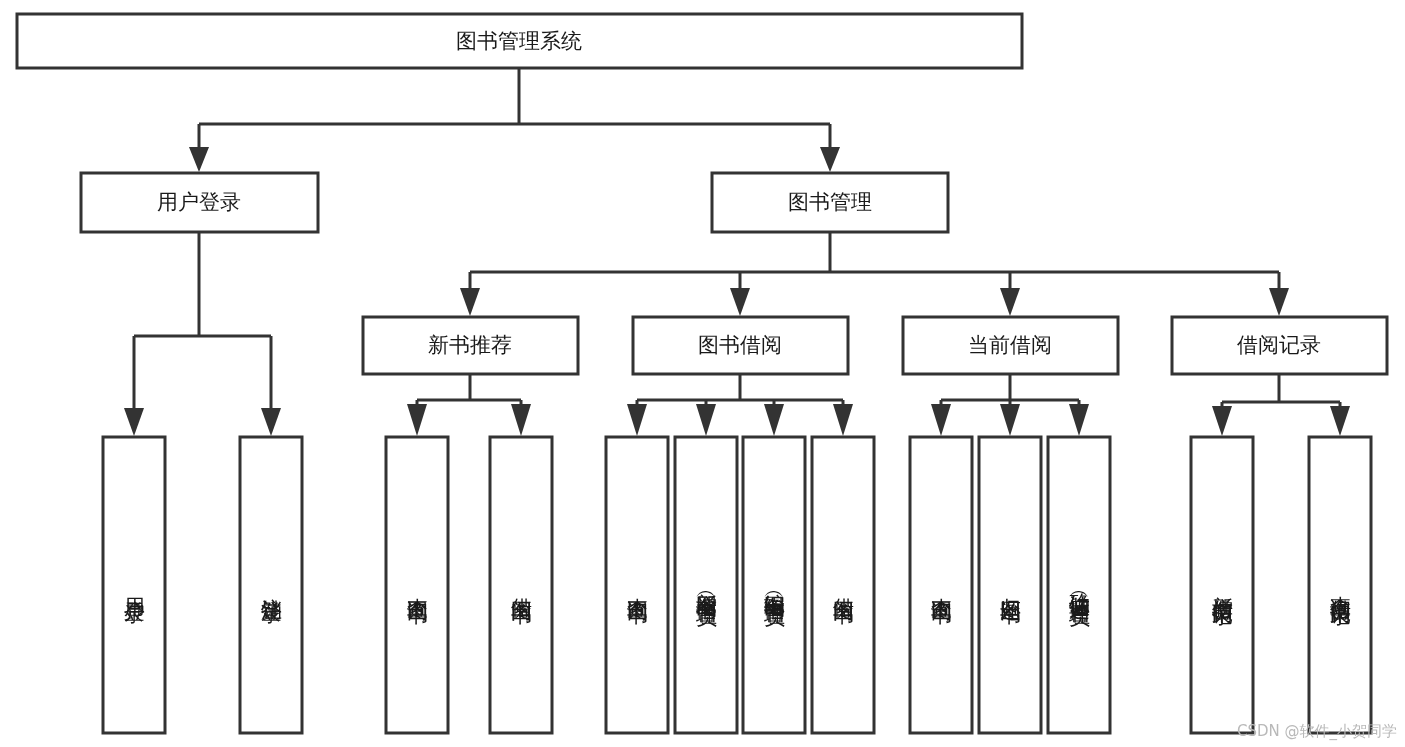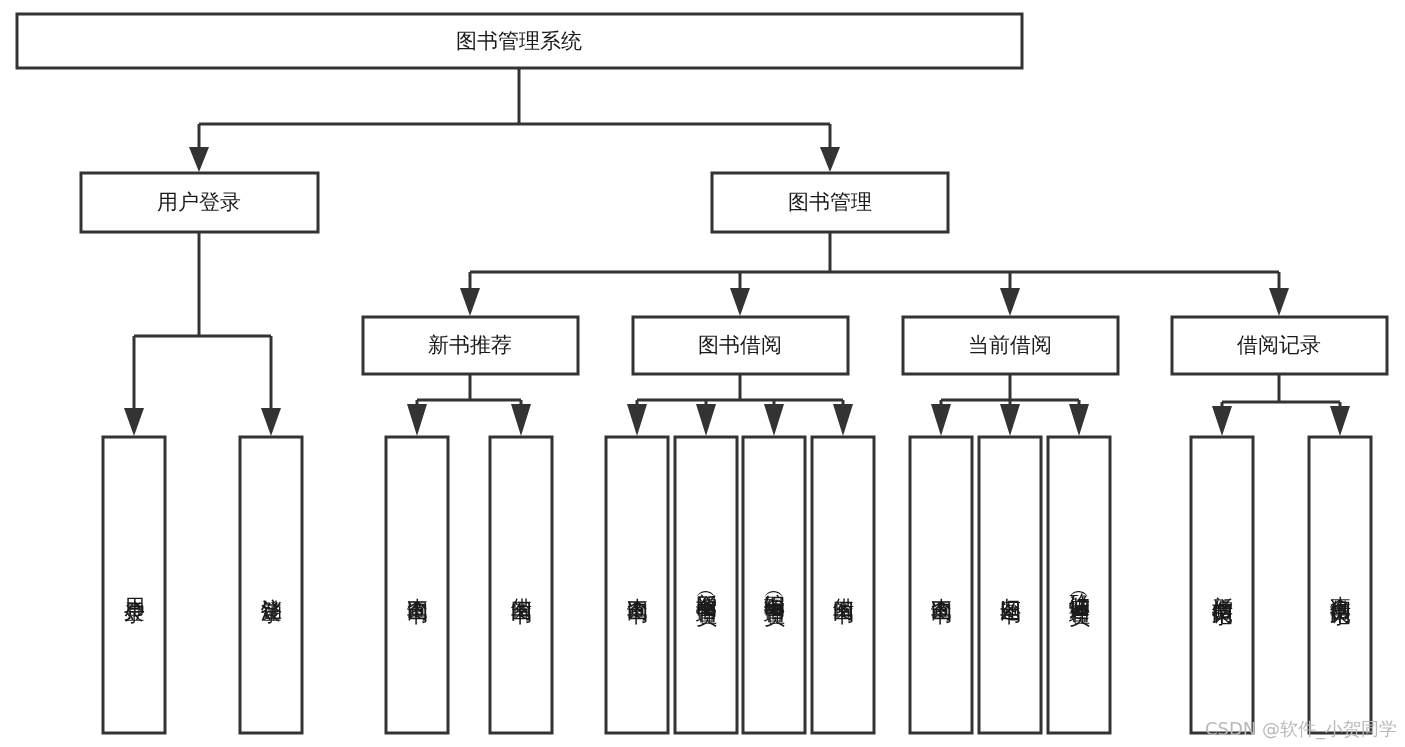--- a/index.html
+++ b/index.html
@@ -25,21 +25,21 @@
     font-size:21px;color:#1a1a1a;
     letter-spacing:2px;
     line-height:1;
     white-space:nowrap;
     pointer-events:none;
     box-sizing:border-box;
   }
   .watermark{
     position:absolute;right:8px;bottom:6px;
     font-family:"DejaVu Sans","Liberation Sans",sans-serif;
-    font-size:18px;color:#b9b9b9;white-space:nowrap;
+    font-size:15px;color:#b9b9b9;white-space:nowrap;
   }
 </style>
 </head>
 <body>
 
 <div id="stage">
 
   <svg id="diagram" viewBox="0 0 1405 747">
 
     <g>

